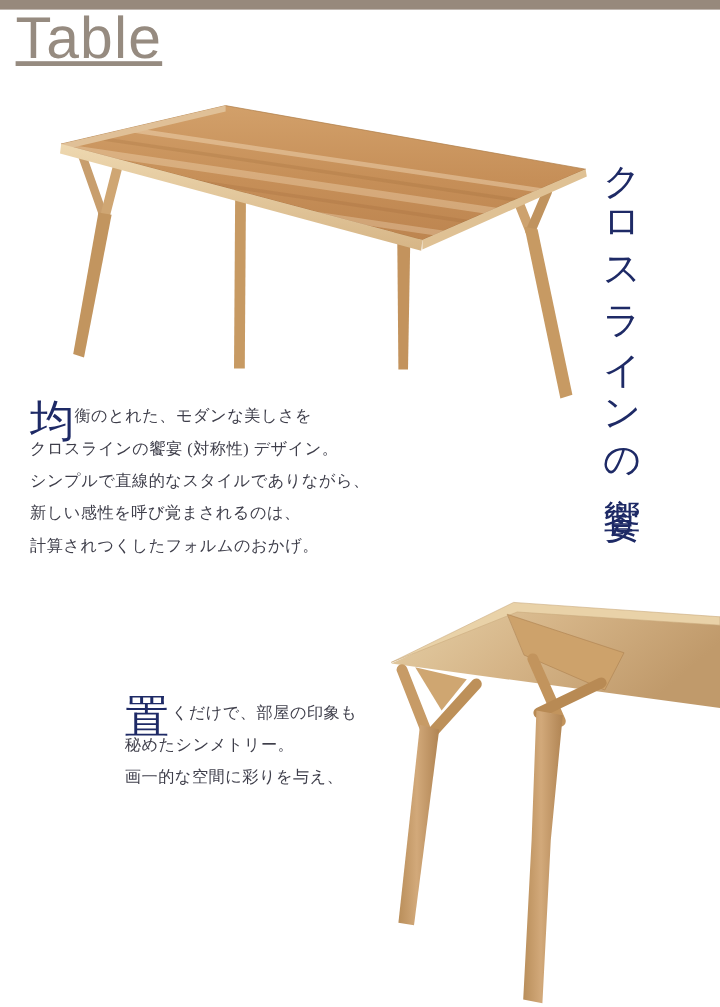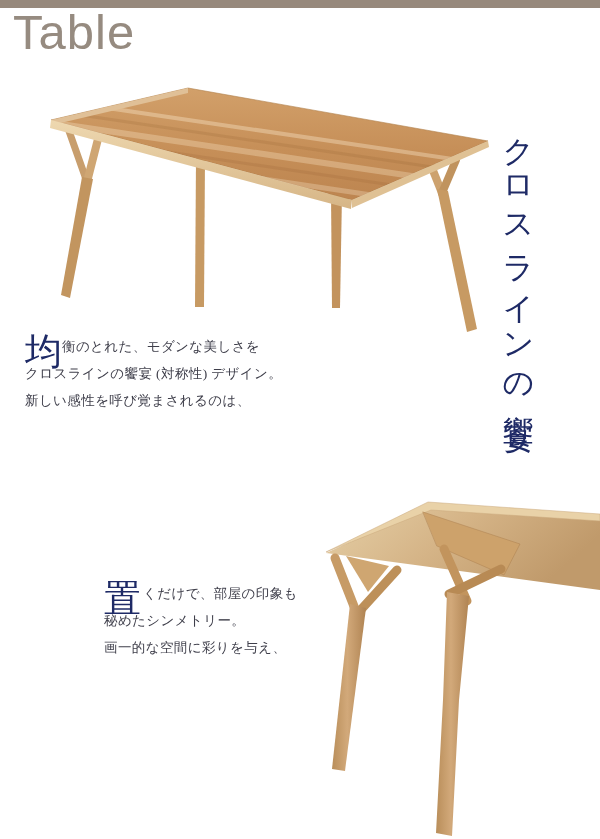--- a/index.html
+++ b/index.html
@@ -4,21 +4,21 @@
 <style>
   html,body{margin:0;padding:0;background:#ffffff;}
   .page{
     position:relative;width:600px;height:839px;background:#ffffff;overflow:hidden;
     font-family:"Liberation Serif","DejaVu Serif",serif;
   }
   .topbar{position:absolute;left:0;top:0;width:600px;height:8px;background:#97897c;}
   .title{
     position:absolute;left:13px;top:8px;
     font-family:"Liberation Sans","DejaVu Sans",sans-serif;
-    font-weight:300;font-size:49px;color:#968b80;letter-spacing:1px;line-height:1;
+    font-weight:300;font-size:49px;color:#968b80;letter-spacing:1px;line-height:1;text-decoration:underline;
   }
   .photo-svg{position:absolute;left:0;top:0;width:600px;height:839px;}
   .vcaption{
     position:absolute;left:497px;top:116px;height:340px;
     writing-mode:vertical-rl;text-orientation:upright;
     font-size:31px;letter-spacing:4px;color:#1e2a66;line-height:1.35;
   }
   .para{position:absolute;color:#3e3e4a;}
   .para .pline{
     height:27px;line-height:27px;font-size:13.5px;letter-spacing:0.4px;white-space:nowrap;
@@ -112,21 +112,23 @@
       <path d="M447,592 L469,596 L459,700 L452,836 L436,833 L443,700 Z" fill="url(#gLeg2)"></path>
     </g>
   </svg>
 
   <div class="vcaption">クロスラインの饗宴</div>
 
   <div class="para para1">
     <span class="dropcap">均</span>
     <div class="pline first">衡のとれた、モダンな美しさを</div>
     <div class="pline">クロスラインの饗宴 (対称性) デザイン。</div>
+    <div class="pline">シンプルで直線的なスタイルでありながら、</div>
     <div class="pline">新しい感性を呼び覚まされるのは、</div>
+    <div class="pline">計算されつくしたフォルムのおかげ。</div>
   </div>
 
   <div class="para para2">
     <span class="dropcap">置</span>
     <div class="pline first">くだけで、部屋の印象も</div>
     <div class="pline">秘めたシンメトリー。</div>
     <div class="pline">画一的な空間に彩りを与え、</div>
   </div>
 
 </div>

